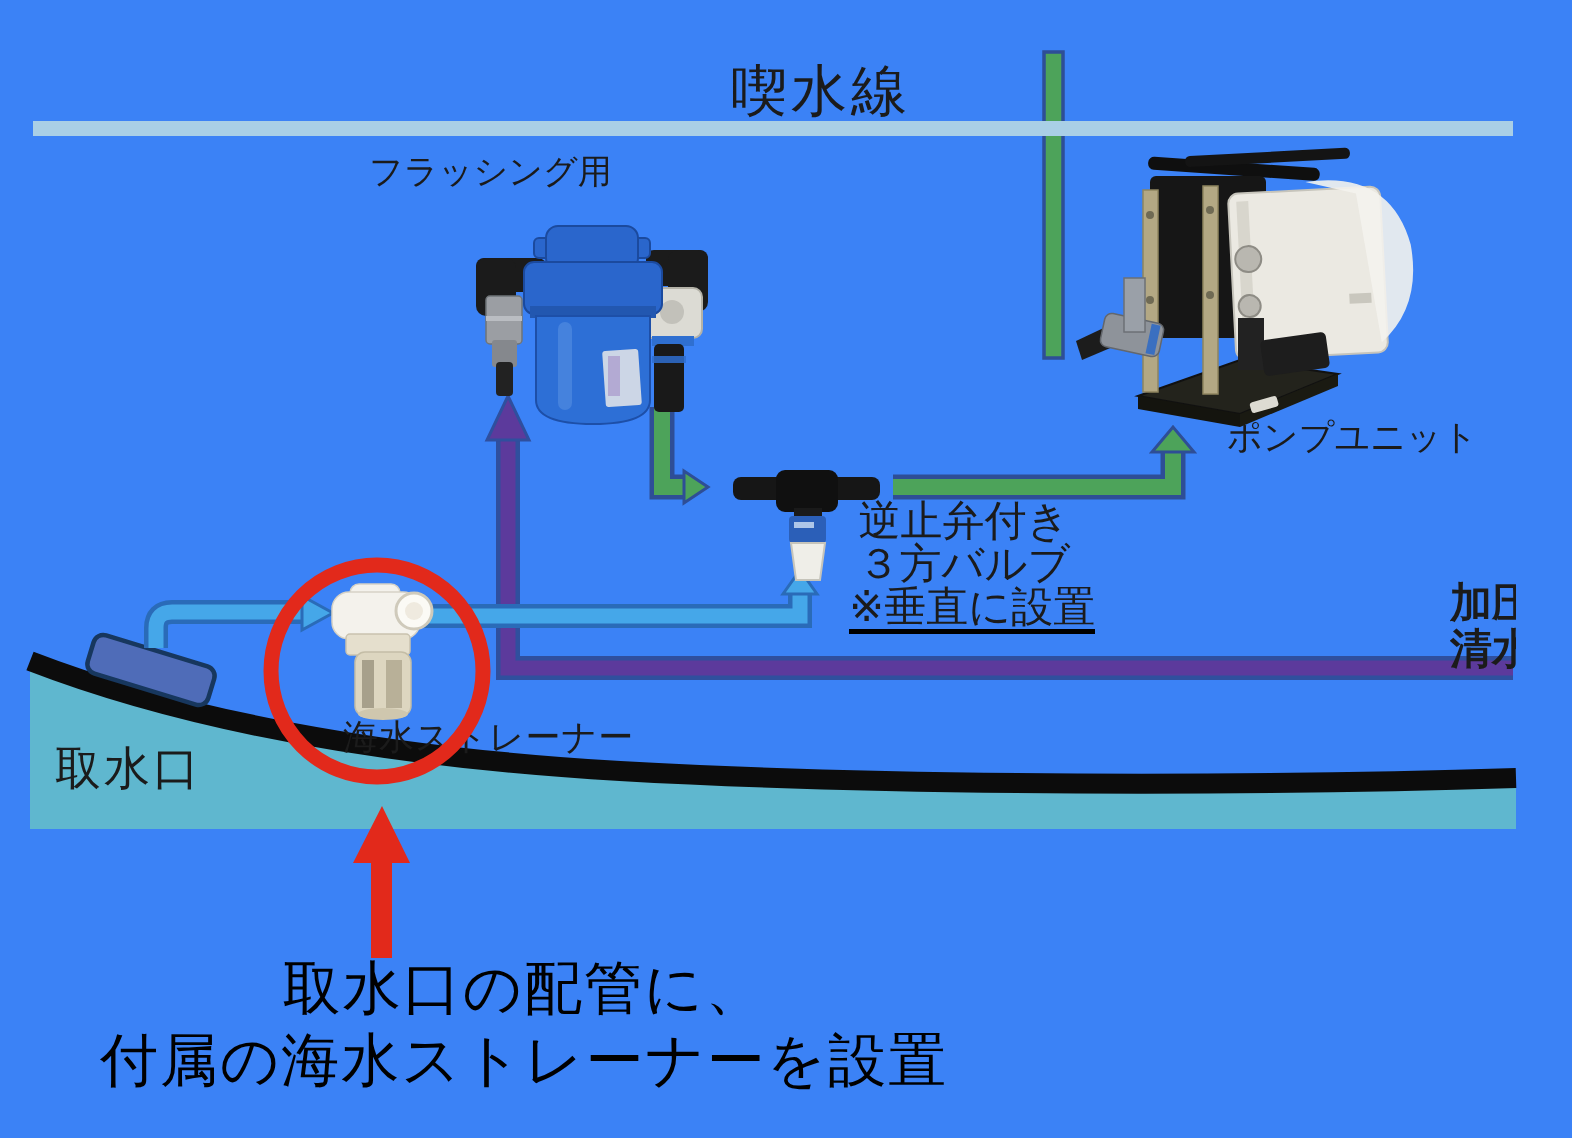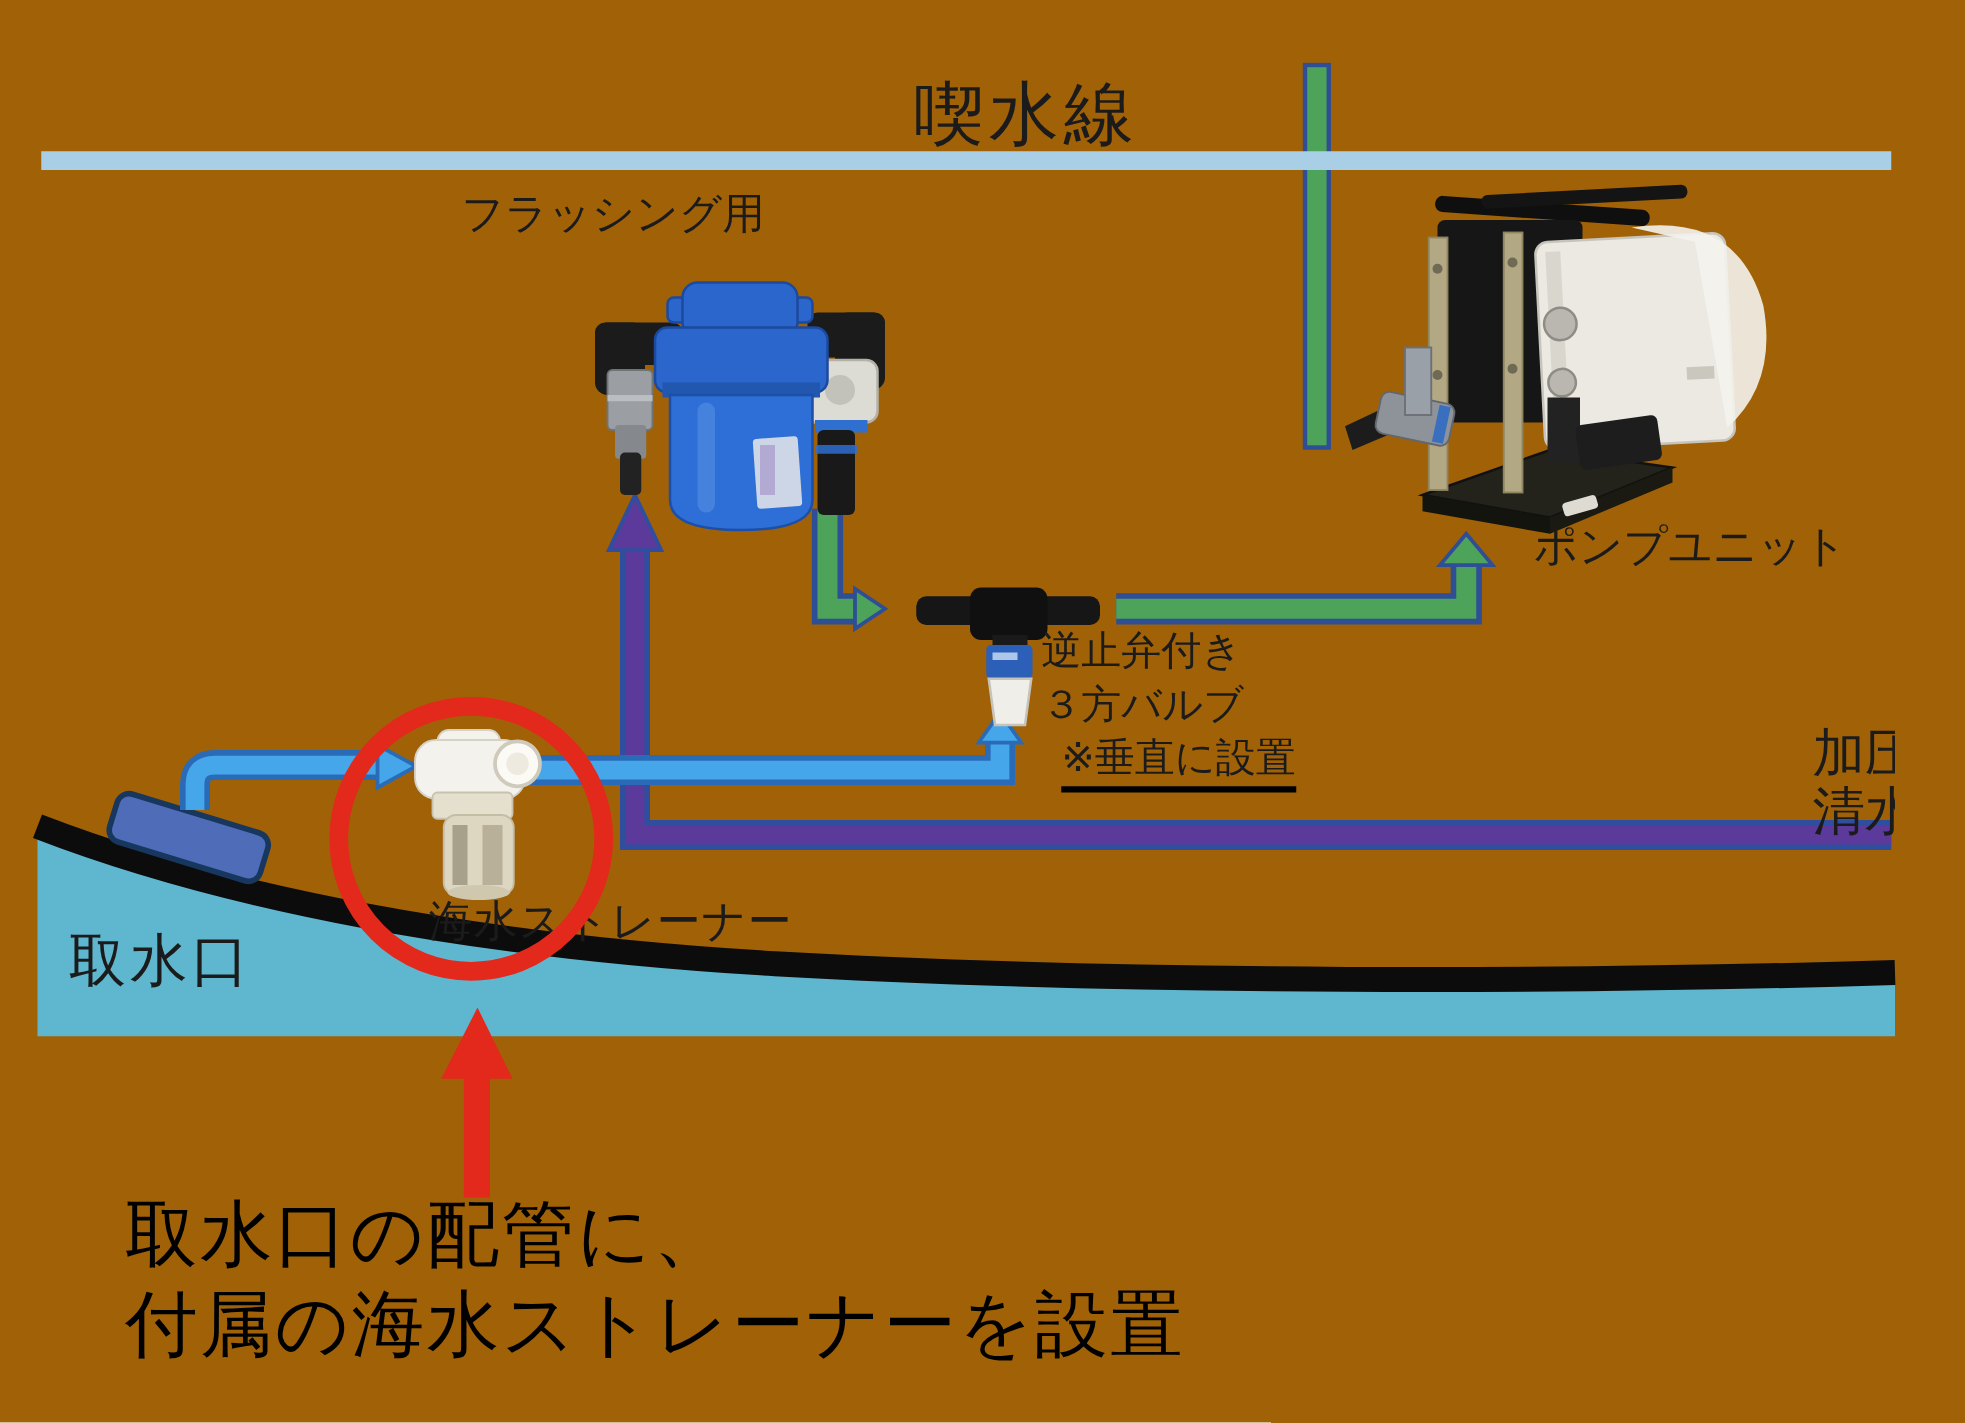--- a/index.html
+++ b/index.html
@@ -1,32 +1,32 @@
 <!DOCTYPE html>
 <html><head>
 <meta charset="utf-8">
 <style>
   html,body{margin:0;padding:0;background:#ffffff;}
   #stage{
-    position:relative;width:1572px;height:1138px;overflow:hidden;background:#a16207;
-    font-family:"Liberation Sans","DejaVu Sans",sans-serif;color:#111;
+    position:relative;width:1572px;height:1138px;overflow:hidden;background:#3b82f6;
+    font-family:"Liberation Sans","DejaVu Sans",sans-serif;color:#111;text-align:center;
   }
   svg{position:absolute;left:0;top:0;}
   #pipes-layer{z-index:1;}
   #labels-layer{position:absolute;left:0;top:0;width:100%;height:100%;z-index:2;}
   #highlight-layer{z-index:3;pointer-events:none;}
   .lbl{position:absolute;white-space:pre;color:#1b1b1b;}
   .lbl-waterline{left:731px;top:54px;font-size:56px;letter-spacing:4px;font-weight:500;}
   .lbl-filter{left:350px;top:148px;font-size:34px;line-height:46px;font-weight:500;margin-left:19px;}
-  .lbl-valve{left:833px;top:499px;font-size:32px;line-height:43px;font-weight:500;}
+  .lbl-valve{left:833px;top:499px;font-size:42px;line-height:43px;font-weight:500;}
   .lbl-valve .u{display:inline-block;border-bottom:5px solid #000;padding-bottom:1px;margin-left:16px;}
   .lbl-pump{left:1227px;top:414px;font-size:35px;font-weight:400;}
   .lbl-strainer{left:343px;top:714px;font-size:35px;font-weight:500;letter-spacing:1px;}
   .lbl-intake{left:55px;top:738px;font-size:46px;font-weight:500;letter-spacing:3px;}
-  .lbl-right{left:1450px;top:580px;font-size:42px;line-height:46px;font-weight:400;
+  .lbl-right{left:1450px;top:580px;font-size:42px;line-height:46px;font-weight:700;
              width:66px;overflow:hidden;}
   .caption{left:100px;top:952px;font-size:58px;line-height:72px;font-weight:400;color:#000;
            letter-spacing:2px;}
 </style>
 </head>
 <body>
 
 <div id="stage">
 
   <svg id="pipes-layer" width="1572" height="1138" viewBox="0 0 1572 1138">

